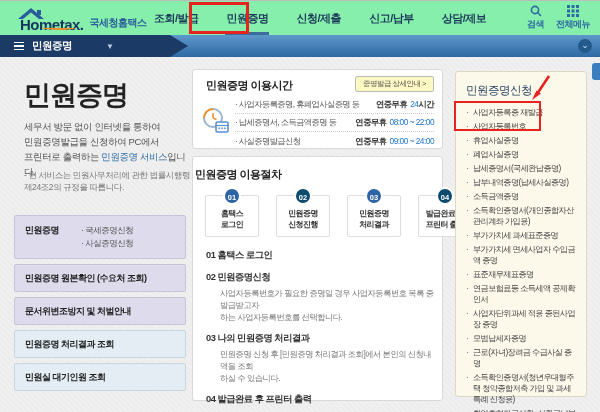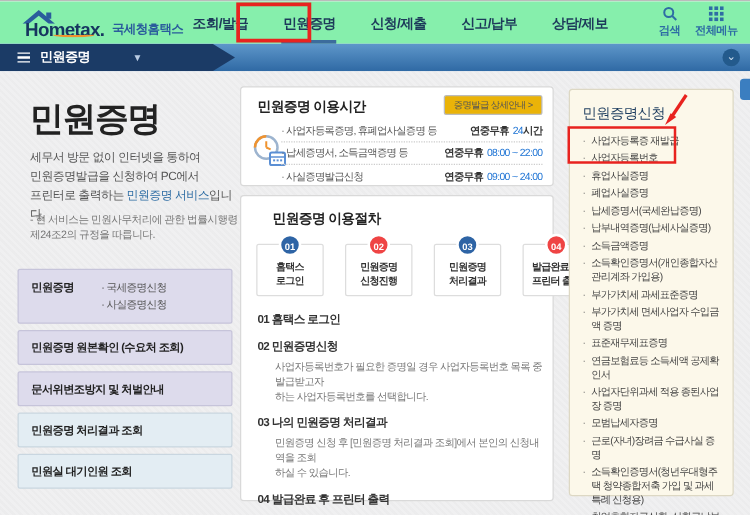--- a/index.html
+++ b/index.html
@@ -45,40 +45,40 @@
   .menu-blue { background:#e3edf3; border:1px solid #c9d6e0; }
   .menu-item.first { height:44px; align-items:flex-start; padding-top:8px; }
   .menu-item.small { height:28px; }
   .menu-label { font-size:9px; font-weight:bold; color:#222; letter-spacing:-0.5px; }
   .menu-sub { margin-left:22px; }
   .menu-sub div { font-size:8.5px; color:#555; line-height:13px; letter-spacing:-0.5px; cursor:pointer; }
 
   
   .usage-box { position:absolute; left:192px; top:12px; width:251px; height:80px; background:#fff; border:1px solid #d9d9d9; border-radius:3px; }
   .usage-title { position:absolute; left:13px; top:8px; font-size:11px; font-weight:bold; color:#222; letter-spacing:-0.5px; }
-  .detail-btn { position:absolute; right:8px; top:6px; height:16px; padding:0 7px; font-size:7.5px; color:#555; background:#eab308; border:1px solid #bbb; border-radius:2px; line-height:14px; letter-spacing:-0.5px; cursor:pointer; }
+  .detail-btn { position:absolute; right:8px; top:6px; height:16px; padding:0 7px; font-size:7.5px; color:#555; background:#fef9c3; border:1px solid #bbb; border-radius:2px; line-height:14px; letter-spacing:-0.5px; cursor:pointer; }
   .usage-icon { position:absolute; left:8px; top:36px; }
-  .usage-rows { position:absolute; left:32px; right:8px; top:26px; }
+  .usage-rows { position:absolute; left:42px; right:8px; top:26px; }
   .usage-row { height:18px; display:flex; justify-content:space-between; align-items:center; border-bottom:1px dotted #ccc; }
   .usage-row:last-child { border-bottom:none; }
   .usage-service { font-size:8.3px; color:#555; letter-spacing:-0.6px; }
   .usage-right { font-size:8.3px; letter-spacing:-0.5px; white-space:nowrap; }
   .usage-always { font-weight:bold; color:#333; margin-right:3px; }
   .usage-time { font-weight:normal; color:#1d73d4; }
   .usage-suffix { font-weight:bold; color:#333; }
 
   
   .procedure-box { position:absolute; left:192px; top:99px; width:251px; height:245px; background:#fff; border:1px solid #d9d9d9; border-radius:3px; }
-  .proc-title { position:absolute; left:25px; top:10px; font-size:11px; font-weight:bold; color:#222; letter-spacing:-0.5px; }
+  .proc-title { position:absolute; left:2px; top:10px; font-size:11px; font-weight:bold; color:#222; letter-spacing:-0.5px; }
   .steps { position:absolute; left:12px; top:38px; display:flex; gap:17px; }
   .step-card { position:relative; width:54px; height:42px; border:1px solid #ddd; border-radius:2px; background:#fff; display:flex; align-items:center; justify-content:center; text-align:center; }
   .step-label { font-size:8px; font-weight:bold; color:#333; line-height:11px; letter-spacing:-0.6px; white-space:pre-line; margin-top:6px; }
   .step-badge { position:absolute; top:-9px; left:50%; transform:translateX(-50%); width:18px; height:18px; border-radius:50%; color:#fff; font-size:7.5px; font-weight:bold; line-height:18px; text-align:center; border:2px solid #fff; }
   .badge-blue { background:#2e64a5; }
-  .badge-orange { background:#ef4444; }
+  .badge-orange { background:#0c4a6e; }
   .proc-details { position:absolute; left:13px; top:92px; width:228px; }
   .detail-block { margin-bottom:9px; }
   .detail-heading { font-size:9.3px; font-weight:bold; color:#333; letter-spacing:-0.5px; margin-bottom:3px; }
   .detail-desc { font-size:8.3px; color:#777; line-height:12px; letter-spacing:-0.5px; white-space:pre-line; margin-left:14px; }
 
   
   .right-panel { position:absolute; left:455px; top:14px; width:132px; height:326px; background:#fcf8ea; border:1px solid #ddd8c4; border-radius:3px; padding:11px 10px; }
   .panel-title { font-size:11.5px; font-weight:normal; color:#1c3c5e; letter-spacing:-0.5px; margin-bottom:9px; }
   .panel-list { list-style:none; }
   .panel-list li { position:relative; font-size:8.2px; color:#444; line-height:11px; letter-spacing:-0.6px; padding-left:7px; margin-bottom:3px; cursor:pointer; }

